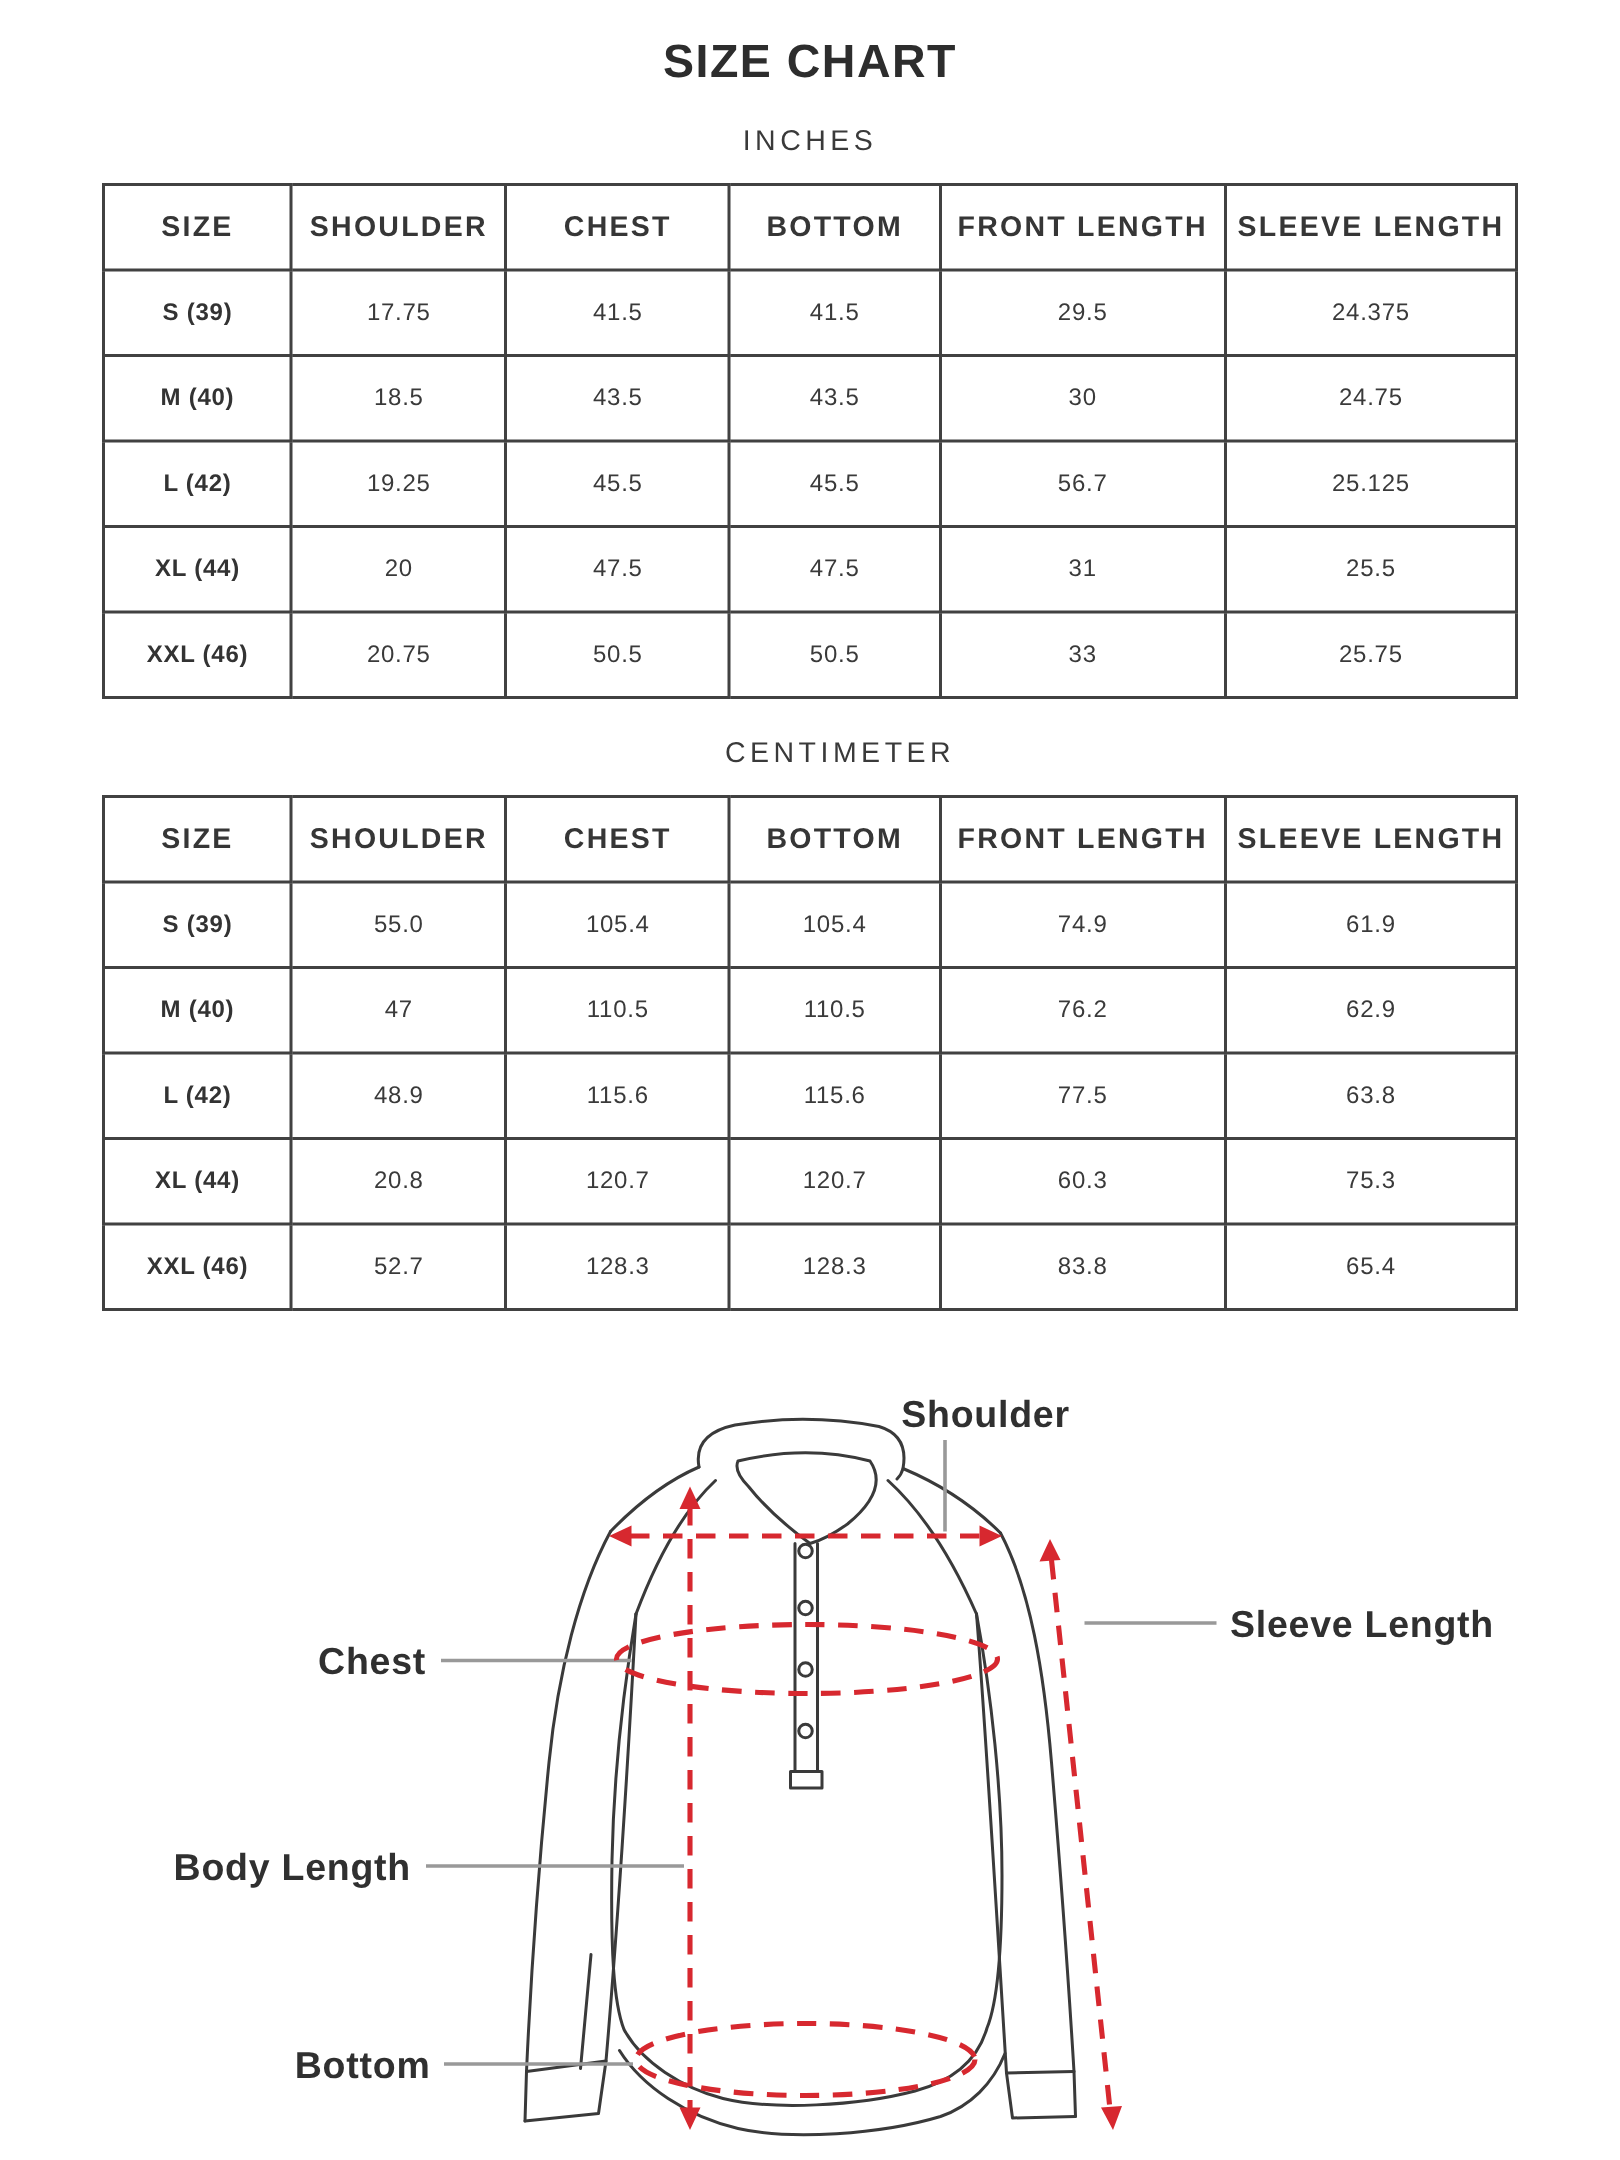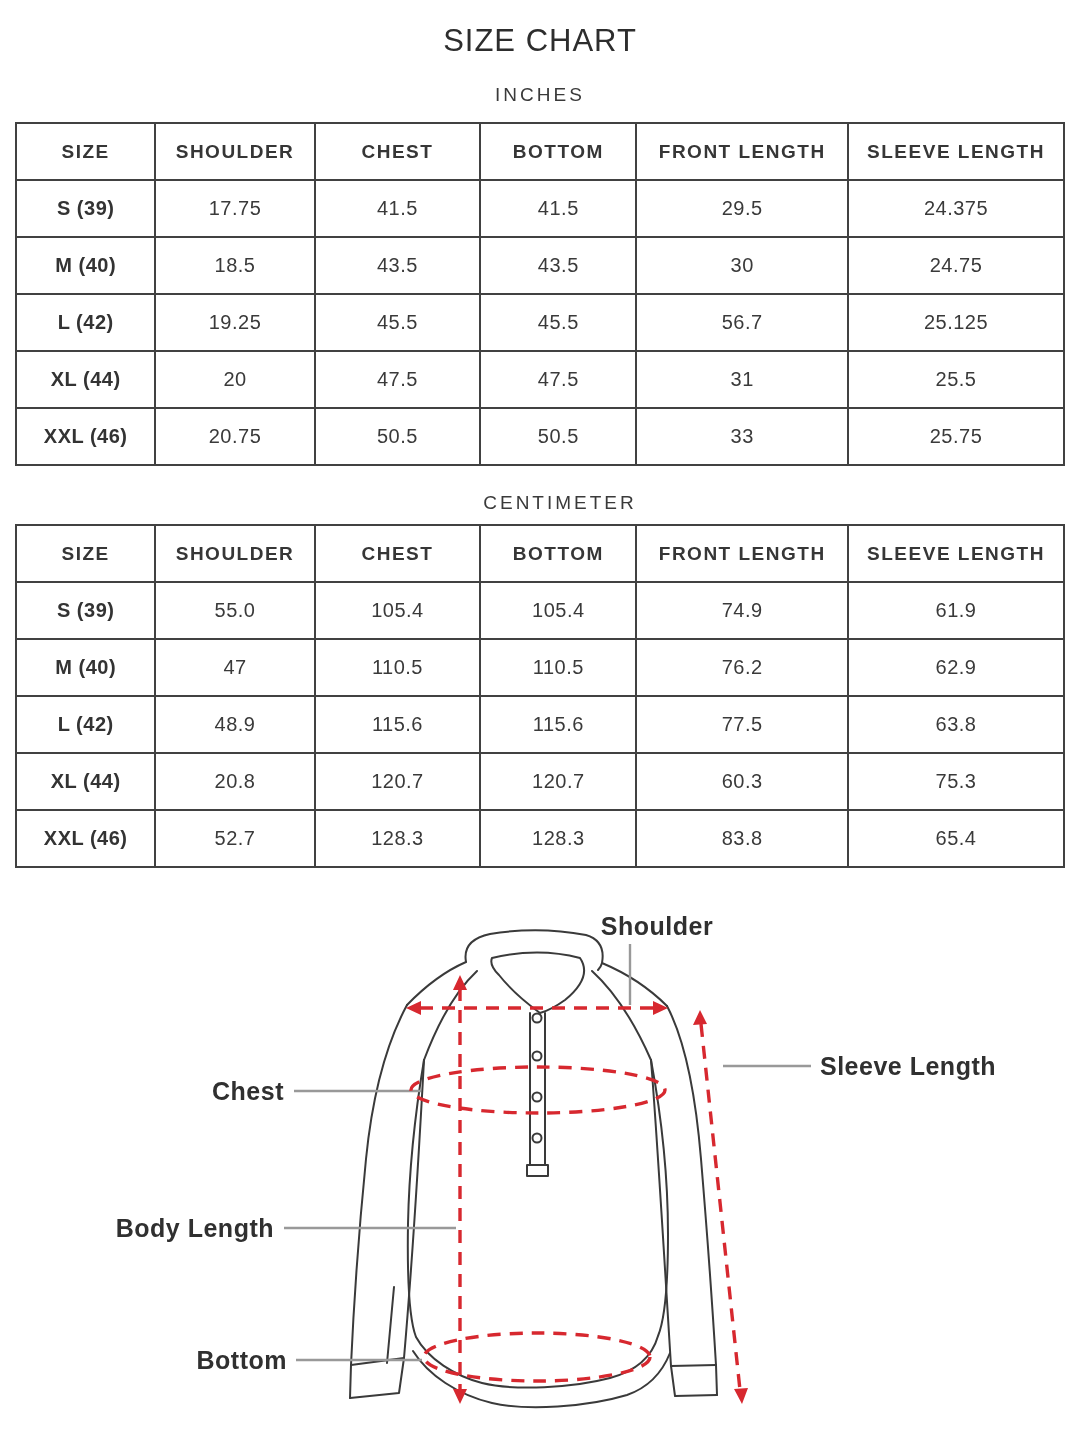--- a/index.html
+++ b/index.html
@@ -3,41 +3,41 @@
 <meta charset="utf-8">
 <style>
   html,body{margin:0;padding:0;background:#ffffff;}
   body{
     width:1080px;height:1440px;overflow:hidden;
     font-family:"Liberation Sans",sans-serif;
     color:#3a3a3a;
   }
   .title{
     margin:22px 16px 0;text-align:center;
-    font-size:31px;font-weight:normal;letter-spacing:1px;color:#2d2d2d;
+    font-size:31px;font-weight:bold;letter-spacing:1px;color:#2d2d2d;
     line-height:38px;
   }
   .unit{
     text-align:center;font-size:19px;letter-spacing:3px;color:#3a3a3a;
     line-height:22px;font-weight:normal;
   }
   .unit.first{margin:24px 16px 16px;}
   .unit.second{margin:26px 0 10px;padding-left:40px;}
   table.size-table{
-    width:1050px;margin:0 auto;border-collapse:collapse;table-layout:fixed;
+    width:944px;margin:16px auto;border-collapse:collapse;table-layout:fixed;
   }
   .size-table th,.size-table td{
     border:2px solid #414141;height:55px;text-align:center;vertical-align:middle;
     padding:0 4px;
   }
   .size-table th{
     font-size:19px;font-weight:bold;letter-spacing:1.5px;color:#363636;
   }
   .size-table td{
-    font-size:20px;letter-spacing:.5px;color:#3a3a3a;
+    font-size:16px;letter-spacing:.5px;color:#3a3a3a;
   }
   .size-table td:first-child{font-weight:bold;color:#333;}
   .diagram-wrap{margin-top:6px;}
   .measure{stroke:#d7282f;stroke-width:3.4;fill:none;stroke-dasharray:13 9;}
   .arrow{fill:#d7282f;stroke:none;}
   .pointer{stroke:#999999;stroke-width:2.4;fill:none;}
   .dlabel{
     font-family:"Liberation Sans",sans-serif;font-size:25px;font-weight:bold;
     fill:#303030;letter-spacing:.5px;
   }

